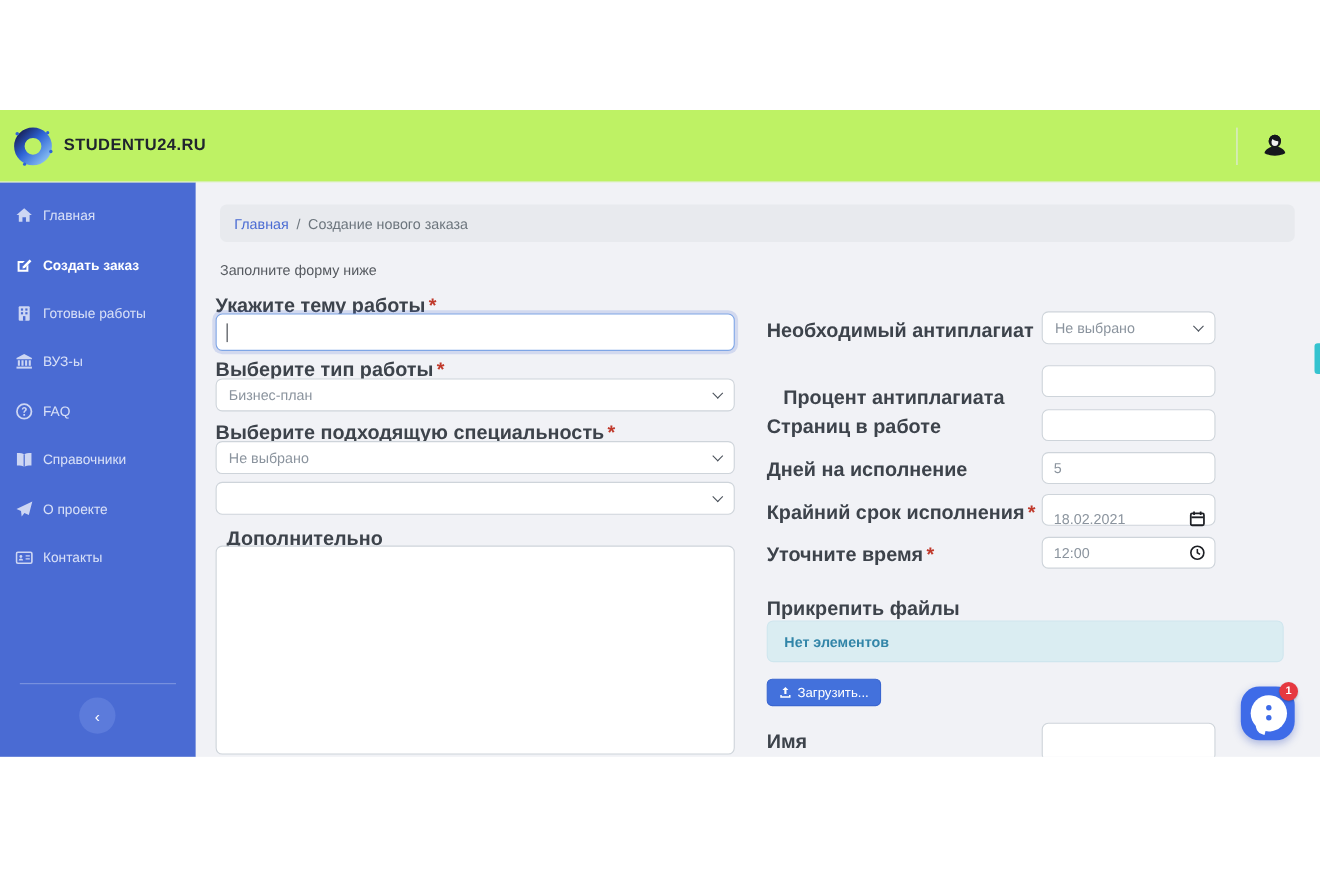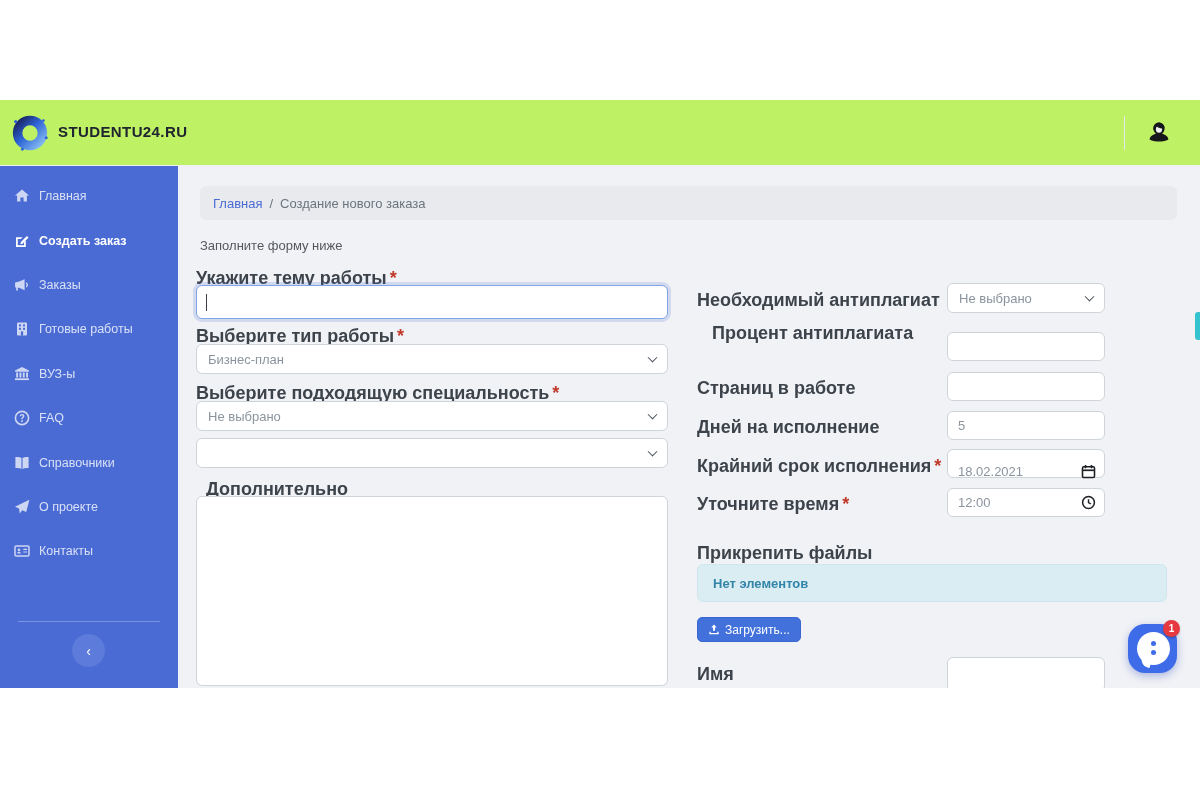--- a/index.html
+++ b/index.html
@@ -53,21 +53,21 @@
   .lbl-spec { left:18px; top:217px; }
   .sel-spec { left:18px; top:235px; width:472px; height:30px; }
   .sel-extra { left:18px; top:272px; width:472px; height:30px; }
   .lbl-dop { left:28px; top:313px; }
   .ta-dop { left:18px; top:330px; width:472px; height:190px; resize:none; outline:none; font-family:"Liberation Sans", sans-serif; font-size:13px; padding:8px 10px; }
 
   
   .r-label { left:519px; }
   .r-ctl { left:769px; width:158px; height:29px; }
   .lbl-antiplag { top:124px; } .sel-antiplag { top:117px; height:30px; }
-  .lbl-percent { top:157px;padding-left:15px; } .inp-percent { top:166px; }
+  .lbl-percent { top:185px;padding-left:15px; } .inp-percent { top:166px; }
   .lbl-pages { top:212px; } .inp-pages { top:206px; }
   .lbl-days { top:251px; } .inp-days { top:245px; }
   .lbl-deadline { top:290px; } .inp-deadline { top:283px; display:flex; align-items:center; padding:16px 8px 0 10px;gap:40px; }
   .lbl-time { top:328px; } .inp-time { top:322px; display:flex; align-items:center; padding:0 8px 0 10px; }
   .dt-val { flex:1; }
   .dt-icon { width:15px; height:15px; flex:0 0 15px; }
   .lbl-attach { top:377px; }
   .alert-info { position:absolute; left:519px; top:398px; width:470px; height:38px; background:#daedf2; border:1px solid #cfe6ee; border-radius:6px; display:flex; align-items:center; padding-left:15px; font-size:13px; font-weight:700; color:#3285a8; }
   .upload-btn { position:absolute; left:519px; top:451px; height:25px; padding:0 10px; background:#4371dc; border:1px solid #3a66d0; border-radius:5px; color:#fff; font-size:12px; display:flex; align-items:center; gap:5px; cursor:pointer; }
   .upload-btn svg { width:12px; height:12px; }
@@ -127,27 +127,20 @@
         </div>
 
         <div class="nav-item active">
           <svg class="nicon" viewBox="0 0 16 16">
               <path class="ic" d="M2 4.2h6.6L6.8 6H3.8v6.2H10V9.3l1.8-1.8v6.5H2z"></path>
               <path class="ic" d="M6.9 9 12.9 2.9l1.7 1.7-6 6.1-2.2.5z"></path>
             </svg>
           <span>Создать заказ</span>
         </div>
 
-        <div class="nav-item">
-          <svg class="nicon" viewBox="0 0 16 16">
-              <path class="ic" d="M10.6 2.2v11l-5.4-2.4H3.9v2.6H2.2v-2.7l-1.1-.5V5.4l4.1-.8z"></path>
-              <path class="ic" d="M12 5.2c1.2.5 2 1.5 2 2.7s-.8 2.2-2 2.7V9.1c.4-.3.6-.8.6-1.2s-.2-.9-.6-1.2z"></path>
-            </svg>
-          <span>Заказы</span>
-        </div>
 
 
         <div class="nav-item">
           <svg class="nicon" viewBox="0 0 16 16">
               <rect class="ic" x="3" y="1.4" width="10" height="13.2" rx="1"></rect>
               <g fill="#4a6bd3">
                 <rect x="5" y="3.4" width="2" height="2"></rect>
                 <rect x="9" y="3.4" width="2" height="2"></rect>
                 <rect x="5" y="6.8" width="2" height="2"></rect>
                 <rect x="9" y="6.8" width="2" height="2"></rect>

